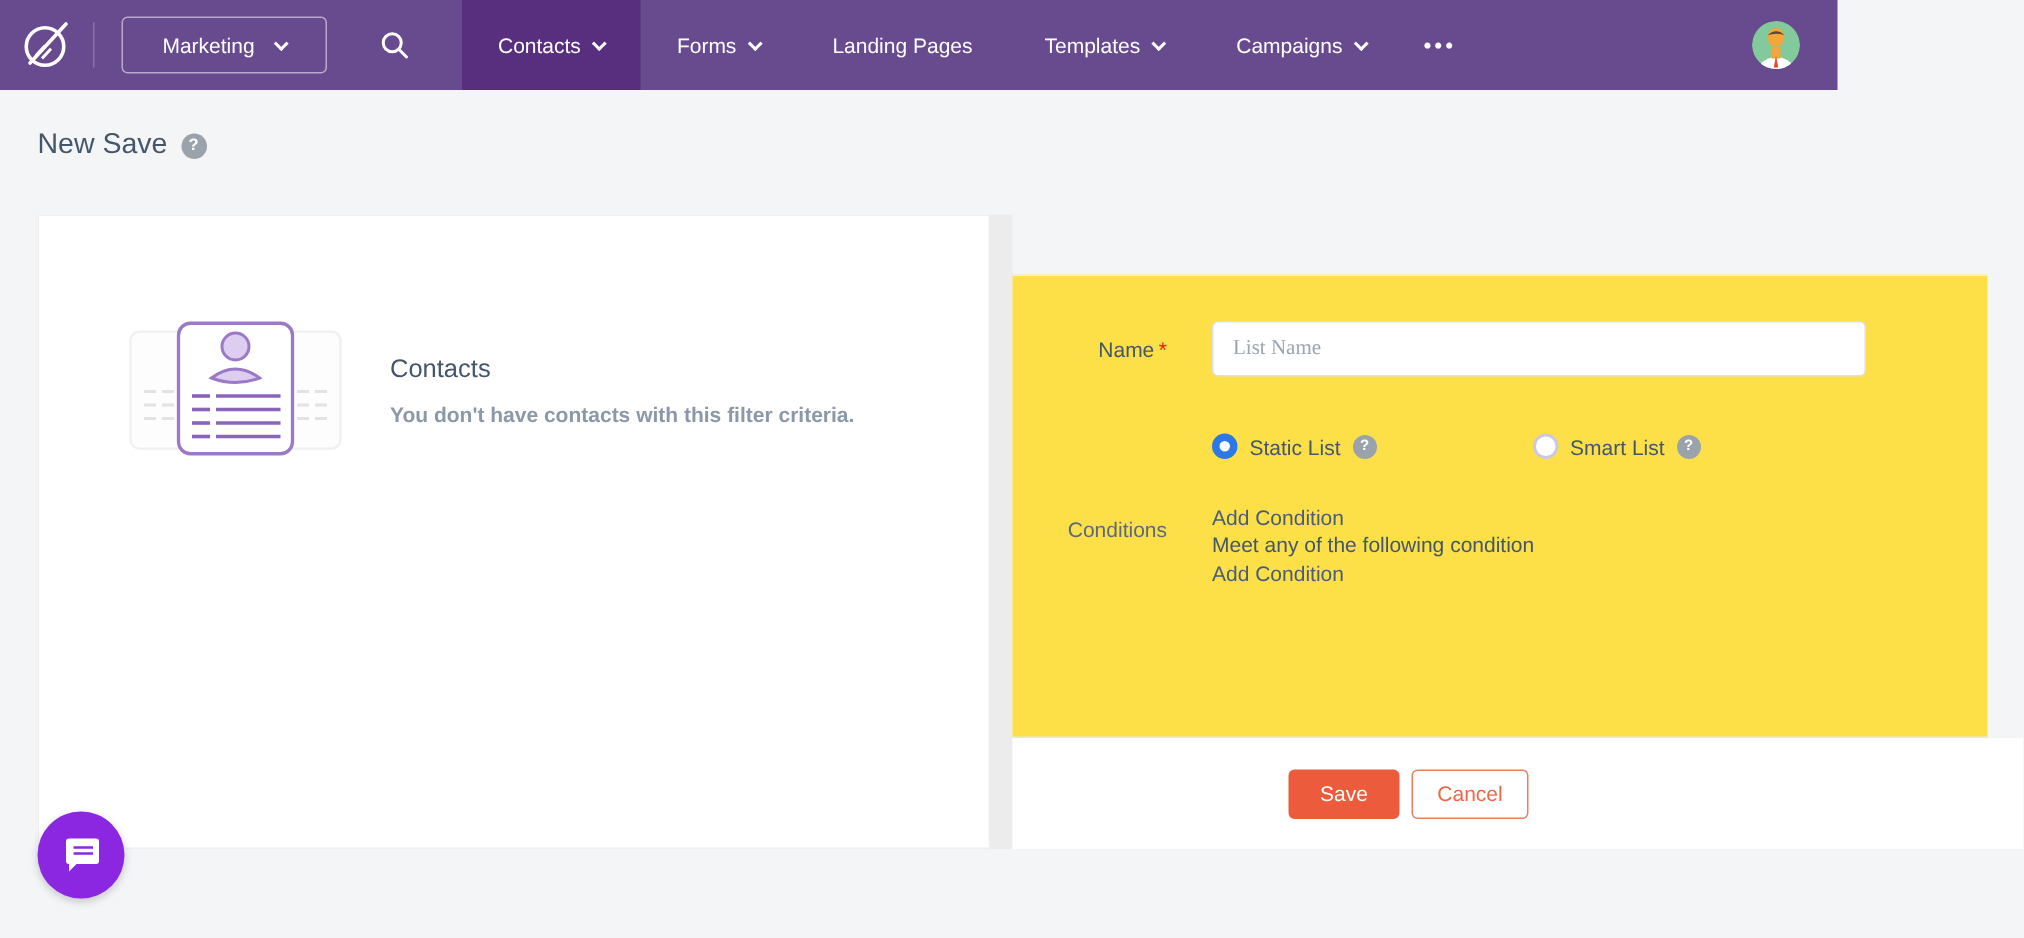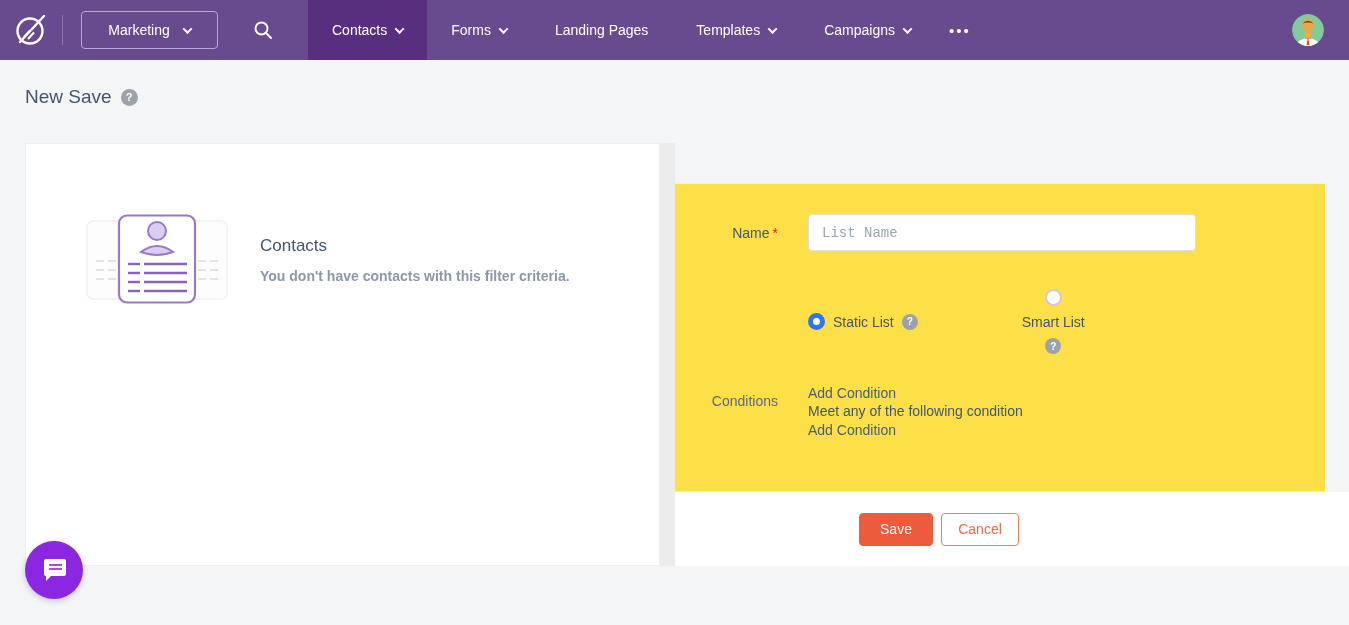--- a/index.html
+++ b/index.html
@@ -1,19 +1,19 @@
 <!DOCTYPE html>
 <html><head>
 <meta charset="utf-8">
 <style>
   * { margin:0; padding:0; box-sizing:border-box; }
   html,body { width:1349px; height:625px; font-family:"Liberation Sans", sans-serif; background:#f4f5f6; overflow:hidden; position:relative; }
 
   
-  .navbar { position:absolute; top:0; left:0; width:1349px; height:60px; background:#684a8e; display:flex; align-items:center; color:#fff; }
+  .navbar { position:absolute; top:0; left:0; width:1225px; height:60px; background:#684a8e; display:flex; align-items:center; color:#fff; }
   .logo-wrap { width:62px; display:flex; justify-content:center; align-items:center; }
   .nav-sep { width:1px; height:30px; background:#8a73a8; }
   .switcher-btn { margin-left:18px; width:137px; height:38px; border:1px solid #b9a9cf; border-radius:4px; background:transparent; color:#fff; font-size:14px; display:flex; align-items:center; justify-content:center; gap:14px; cursor:pointer; }
   .search-wrap { width:90px; display:flex; justify-content:center; align-items:center; }
   .nav-items { display:flex; align-items:stretch; height:60px; }
   .nav-item { display:flex; align-items:center; padding:0 24px; font-size:14px; cursor:pointer; gap:9px; }
   .nav-item.active { background:#572f7e; }
   .chev { width:7px; height:7px; border-right:2px solid #fff; border-bottom:2px solid #fff; transform:rotate(45deg) translate(-1px,-1px); }
   .nav-more { letter-spacing:2px; font-size:15px; padding:0 14px; }
   .nav-spacer { flex:1; }
@@ -34,26 +34,26 @@
   .empty-icon { width:142px; height:90px; flex:none; }
   .empty-text { margin-left:32px; margin-top:22px; }
   .empty-title { font-size:17px; color:#44566c; margin-bottom:12px; }
   .empty-msg { font-size:14px; color:#8b98a7;font-weight:bold; }
 
   
   .form-row { display:flex; }
   .label-col { width:103px; text-align:right; margin-right:30px; flex:none; font-size:14px; color:#5b6b7c; }
   .name-row { margin-top:30px; align-items:center; }
   .req { color:#e02020; margin-left:3px; }
-  .text-input { width:388px; height:37px; border:1px solid #dcdfe3; border-radius:4px; font-size:14px; color:#44566c; padding:0 13px; outline:none; font-family:Liberation Mono, monospace; }
+  .text-input { width:436px; height:37px; border:1px solid #dcdfe3; border-radius:4px; font-size:14px; color:#44566c; padding:0 13px; outline:none; font-family:Liberation Serif, serif; }
   .text-input::placeholder { color:#9aa5b0; }
 
   .radio-row { margin-top:38px; }
   .radio-group { display:flex; align-items:center; gap:8px; cursor:pointer; }
-  .radio-group + .radio-group { margin-left:104px;flex-direction:column; }
+  .radio-group + .radio-group { margin-left:104px; }
   .radio { width:17px; height:17px; border-radius:50%; background:#fff; flex:none; }
   .radio.selected { border:5px solid #2d78e8; }
   .radio.unselected { border:2px solid #ccc8e0; }
   .radio-label { font-size:14px; color:#44566c; }
   .help.small { width:16px; height:16px; font-size:10px; }
 
   .cond-row { margin-top:29px; }
   .cond-body { font-size:14px; color:#44566c; }
   .cond-line { line-height:18px; }
   .add-link { color:#4a5d78; cursor:pointer; margin-top:1px; line-height:18px; }

